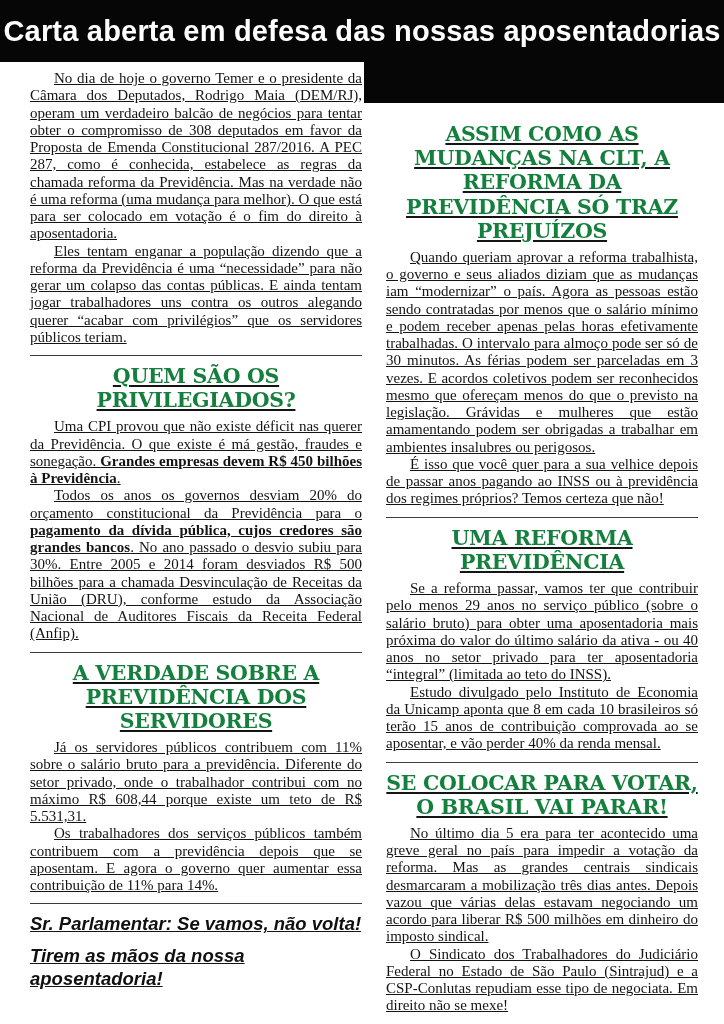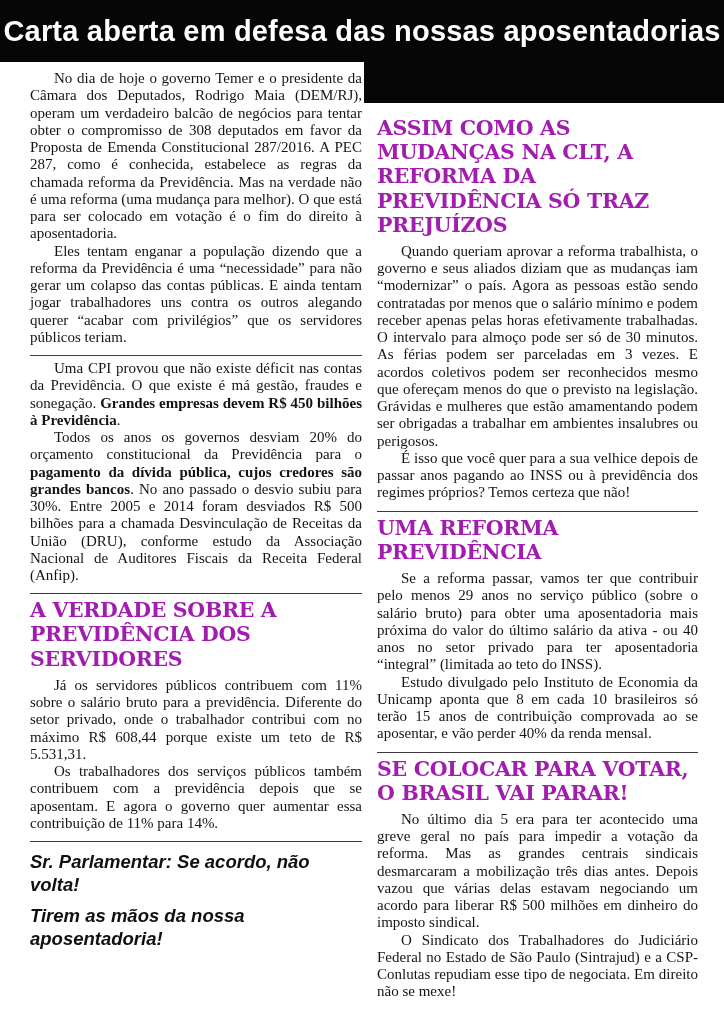--- a/index.html
+++ b/index.html
@@ -24,34 +24,34 @@
     margin:0;color:var(--banner-fg);
     font-family:"Liberation Sans","DejaVu Sans",sans-serif;
     font-weight:bold;font-size:29px;letter-spacing:.2px;white-space:nowrap;
   }
   .banner-ext{
     position:absolute;top:62px;left:364px;right:0;height:41px;background:var(--banner-bg);
   }
   
   .columns{
     position:absolute;top:62px;left:0;right:0;bottom:0;
-    display:flex;gap:15px;padding:8px 26px 0 30px;
+    display:flex;gap:24px;padding:8px 26px 0 30px;text-decoration:underline;
   }
   .col-left{width:332px;flex:none;}
   .col-right{flex:1;padding-top:44px;}
   
   .paras p{
     margin:0;font-size:15px;line-height:1.15;text-align:justify;
     text-indent:24px;hyphens:auto;-webkit-hyphens:auto;
   }
   .paras p b{font-weight:bold;}
   h2{
-    font-family:"DejaVu Serif",serif;font-weight:bold;color:#a21caf;
-    text-align:left;font-size:20.5px;line-height:1.18;
-    margin:2px 0 6px;letter-spacing:-.3px;
+    font-family:"DejaVu Serif",serif;font-weight:bold;color:#15803d;
+    text-align:center;font-size:20.5px;line-height:1.18;
+    margin:8px 0 6px;letter-spacing:-.3px;
   }
   hr.rule{
     border:none;border-top:1.5px solid #3c3c3c;margin:9px 0 4px;
   }
   
   .slogans{margin-top:4px;}
   .slogan{
     margin:9px 0;font-family:"Liberation Sans","DejaVu Sans",sans-serif;
     font-weight:bold;font-style:italic;font-size:18.5px;line-height:1.22;color:#101010;
   }
@@ -68,35 +68,36 @@
 
   <main class="columns">
 
     <section class="col-left">
       <div class="paras">
           <p><span>No dia de hoje o governo Temer e o presidente da Câmara dos Deputados, Rodrigo Maia (DEM/RJ), operam um verdadeiro balcão de negócios para tentar obter o compromisso de 308 deputados em favor da Proposta de Emenda Constitucional 287/2016. A PEC 287, como é conhecida, estabelece as regras da chamada reforma da Previdência. Mas na verdade não é uma reforma (uma mudança para melhor). O que está para ser colocado em votação é o fim do direito à aposentadoria.</span></p>
           <p><span>Eles tentam enganar a população dizendo que a reforma da Previdência é uma “necessidade” para não gerar um colapso das contas públicas. E ainda tentam jogar trabalhadores uns contra os outros alegando querer “acabar com privilégios” que os servidores públicos teriam.</span></p>
         </div>
 
       <hr class="rule">
+      <h2>QUEM SÃO OS PRIVILEGIADOS?</h2>
       <div class="paras">
-          <p><span>Uma CPI provou que não existe déficit nas contas da Previdência. O que existe é má gestão, fraudes e sonegação. </span><b>Grandes empresas devem R$ 450 bilhões à Previdência</b><span>.</span></p>
+          <p><span>Uma CPI provou que não existe déficit nas querer da Previdência. O que existe é má gestão, fraudes e sonegação. </span><b>Grandes empresas devem R$ 450 bilhões à Previdência</b><span>.</span></p>
           <p><span>Todos os anos os governos desviam 20% do orçamento constitucional da Previdência para o </span><b>pagamento da dívida pública, cujos credores são grandes bancos</b><span>. No ano passado o desvio subiu para 30%. Entre 2005 e 2014 foram desviados R$ 500 bilhões para a chamada Desvinculação de Receitas da União (DRU), conforme estudo da Associação Nacional de Auditores Fiscais da Receita Federal (Anfip).</span></p>
         </div>
 
       <hr class="rule">
       <h2>A VERDADE SOBRE A PREVIDÊNCIA DOS SERVIDORES</h2>
       <div class="paras">
           <p><span>Já os servidores públicos contribuem com 11% sobre o salário bruto para a previdência. Diferente do setor privado, onde o trabalhador contribui com no máximo R$ 608,44 porque existe um teto de R$ 5.531,31.</span></p>
           <p><span>Os trabalhadores dos serviços públicos também contribuem com a previdência depois que se aposentam. E agora o governo quer aumentar essa contribuição de 11% para 14%.</span></p>
         </div>
 
       <hr class="rule">
       <div class="slogans">
-        <p class="slogan">Sr. Parlamentar: Se acordo, não volta!</p>
+        <p class="slogan">Sr. Parlamentar: Se vamos, não volta!</p>
         <p class="slogan">Tirem as mãos da nossa aposentadoria!</p>
 
       </div>
 
     </section>
 
     <section class="col-right">
       <h2>ASSIM COMO AS MUDANÇAS NA CLT, A REFORMA DA PREVIDÊNCIA SÓ TRAZ PREJUÍZOS</h2>
       <div class="paras">
           <p><span>Quando queriam aprovar a reforma trabalhista, o governo e seus aliados diziam que as mudanças iam “modernizar” o país. Agora as pessoas estão sendo contratadas por menos que o salário mínimo e podem receber apenas pelas horas efetivamente trabalhadas. O intervalo para almoço pode ser só de 30 minutos. As férias podem ser parceladas em 3 vezes. E acordos coletivos podem ser reconhecidos mesmo que ofereçam menos do que o previsto na legislação. Grávidas e mulheres que estão amamentando podem ser obrigadas a trabalhar em ambientes insalubres ou perigosos.</span></p>

